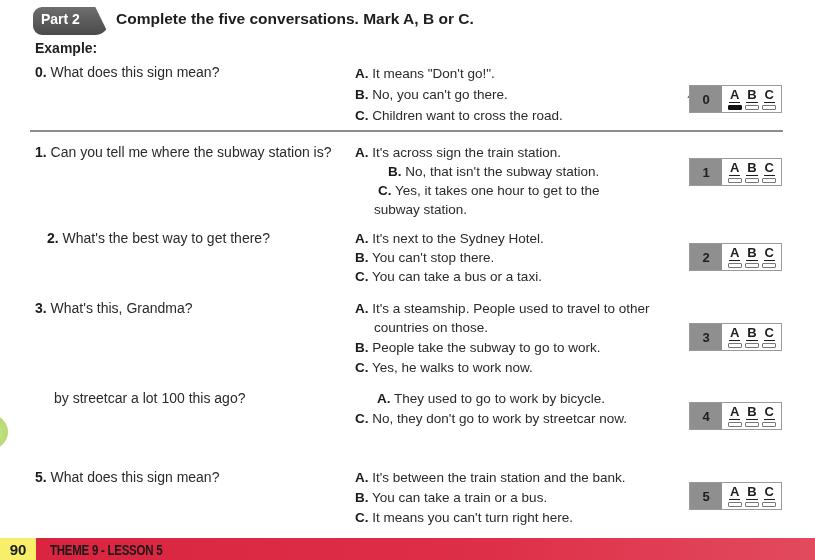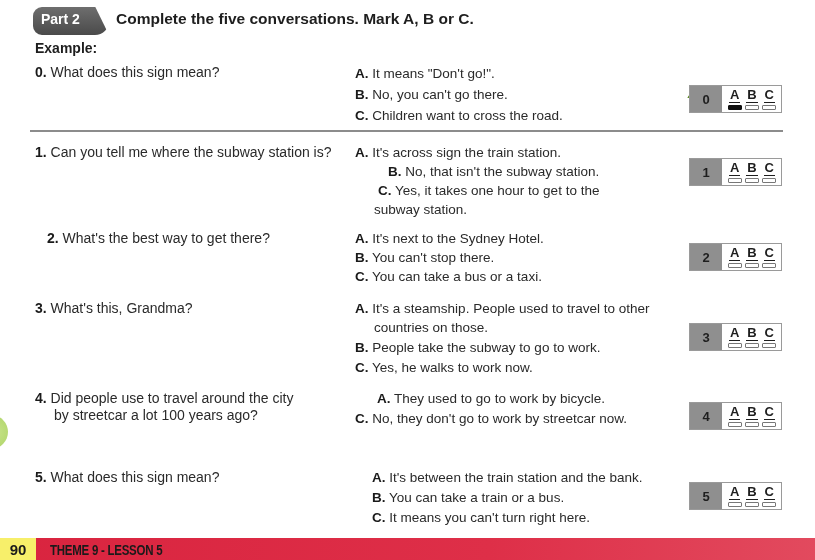--- a/index.html
+++ b/index.html
@@ -195,22 +195,21 @@
         <span class="choice-bubble"></span>
       </div>
     <div class="choice">
         <span class="choice-letter">C</span>
         <span class="choice-bubble"></span>
       </div>
   </div>
 </div>
 
 <div class="abs q" style="left:35px; top:390px;">
-  <div><b>4.</b> <span>Did people use to travel around the city</span></div>
-  <div style="padding-left:19px;">by streetcar a lot 100 years ago?</div>
+  <div style="padding-left:19px;">by streetcar a lot 100 this ago?</div>
 </div>
 <div class="abs" style="left:355px; top:390px;">
   <div class="opt" style="height:20px;text-align:center;"><b>A.</b> <span>They used to go to work by bicycle.</span></div>
   <div class="opt"><b>C.</b> <span>No, they don't go to work by streetcar now.</span></div>
 </div>
 <div class="ans-box" style="left:689px; top:402px;">
   <div class="ans-num">4</div>
   <div class="ans-choices">
     <div class="choice">
         <span class="choice-letter">A</span>
@@ -224,21 +223,21 @@
         <span class="choice-letter">C</span>
         <span class="choice-bubble"></span>
       </div>
   </div>
 </div>
 
 <div class="abs q" style="left:35px; top:469px;">
   <b>5.</b>
   <span>What does this sign mean?</span>
 </div>
-<div class="abs" style="left:355px; top:469px;margin-left:17px;">
+<div class="abs" style="left:355px; top:469px;">
   <div class="opt" style="height:20px;"><b>A.</b> <span>It's between the train station and the bank.</span></div>
   <div class="opt" style="height:20px;"><b>B.</b> <span>You can take a train or a bus.</span></div>
   <div class="opt"><b>C.</b> <span>It means you can't turn right here.</span></div>
 </div>
 <div class="ans-box" style="left:689px; top:482px;">
   <div class="ans-num">5</div>
   <div class="ans-choices">
     <div class="choice">
         <span class="choice-letter">A</span>
         <span class="choice-bubble"></span>

